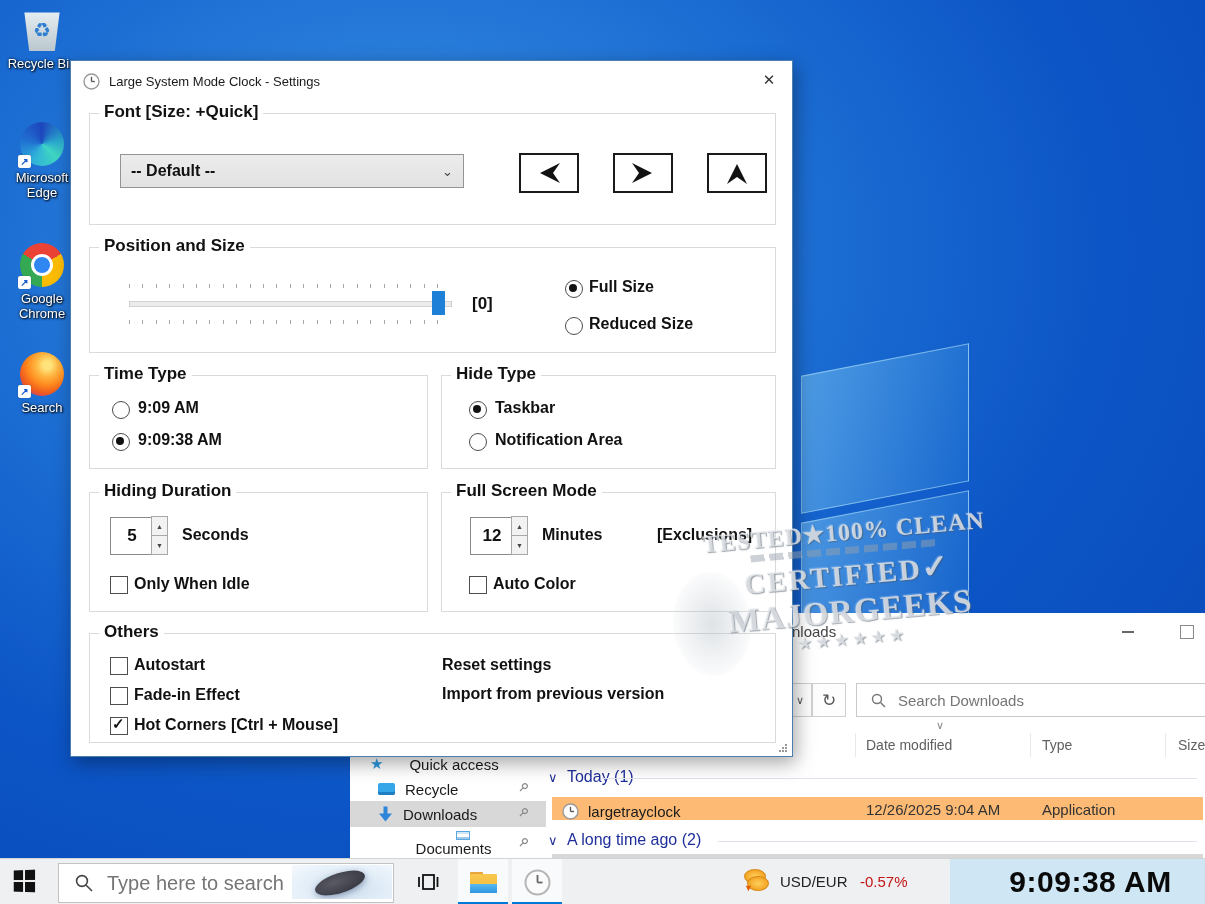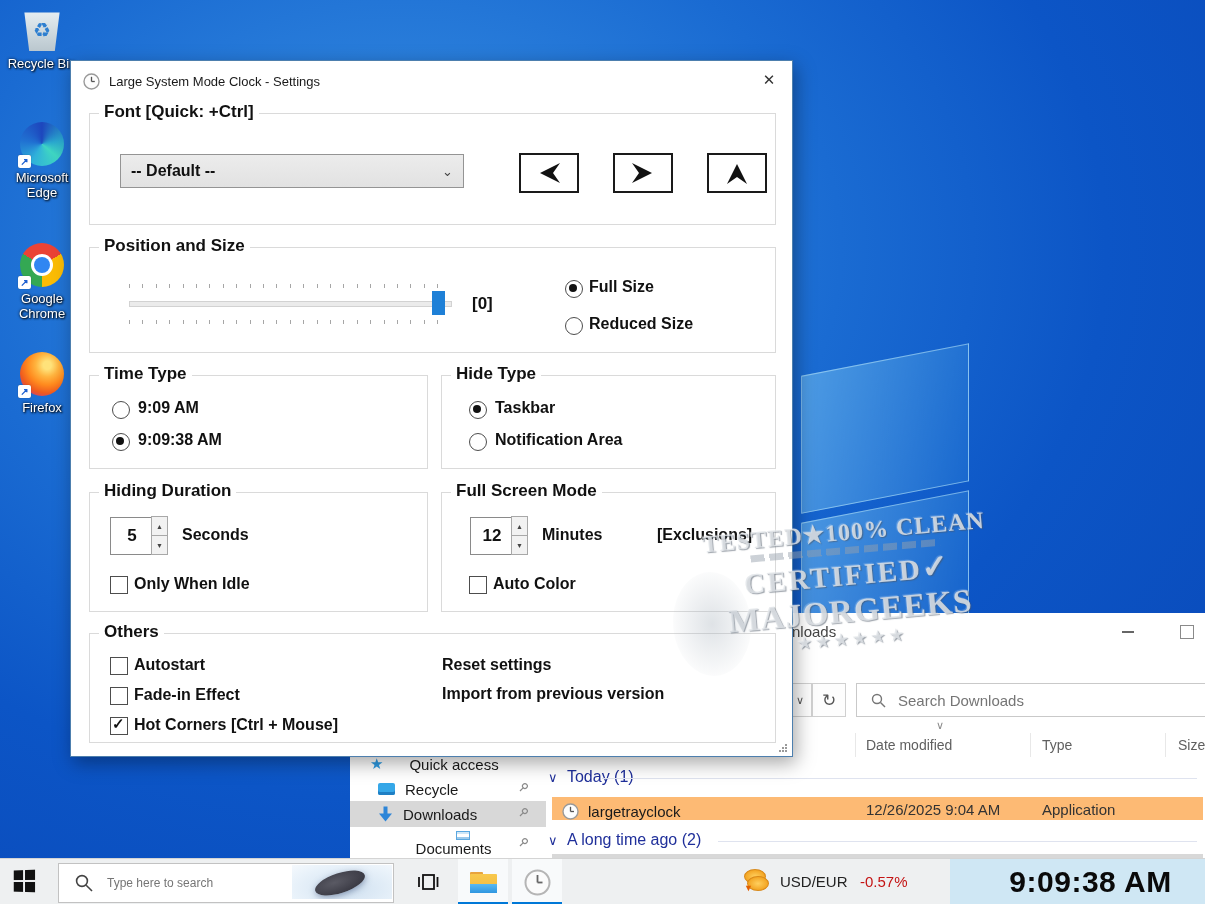--- a/index.html
+++ b/index.html
@@ -107,21 +107,21 @@
   .wm4{font-size:15px;letter-spacing:5px;white-space:nowrap;}
 
   
   .taskbar{position:absolute;left:0;top:858px;width:1205px;height:46px;background:#eef0f1;
     border-top:1px solid #d4d4d4;z-index:30;}
   .startbtn{position:absolute;left:13px;top:11px;width:26px;height:24px;display:grid;
     grid-template-columns:10px 10px;grid-template-rows:10px 10px;gap:2px;transform:perspective(70px) rotateY(-12deg);}
   .startbtn div{background:#111;}
   .tb-search{position:absolute;left:58px;top:4px;width:334px;height:38px;background:#fff;border:1px solid #c2c2c2;
     display:flex;align-items:center;}
-  .tb-search input{border:none;outline:none;flex:1;font-size:12px;color:#404040;font-family:"Liberation Sans",sans-serif;background:transparent;}
+  .tb-search input{border:none;outline:none;flex:1;font-size:20px;color:#404040;font-family:"Liberation Sans",sans-serif;background:transparent;}
   .bingpic{position:absolute;right:1px;top:1px;width:100px;height:34px;overflow:hidden;
     background:radial-gradient(ellipse at 55% 70%,#cfe0f0 0%,#e9f2fa 70%,#f5f9fd 100%);}
   .bingpic::before{content:'';position:absolute;left:22px;top:8px;width:52px;height:20px;border-radius:50%;
     background:radial-gradient(ellipse at 40% 40%,#5a5a64,#3c3c46 70%);transform:rotate(-18deg);box-shadow:0 2px 6px rgba(60,80,120,.5);}
   .tbbtn{position:absolute;top:0;height:46px;display:flex;align-items:center;justify-content:center;}
   .tbbtn.active{background:#f8fafb;box-shadow:inset 0 -3px 0 #0078d7;}
   .folder{position:relative;width:27px;height:21px;}
   .folder .back{position:absolute;left:0;top:0;width:13px;height:6px;background:#e8a33d;border-radius:1px;}
   .folder .body{position:absolute;left:0;top:2px;width:27px;height:19px;background:linear-gradient(#f8c84c,#f2b93f);border-radius:1px;}
   .folder .front{position:absolute;left:0;bottom:0;width:27px;height:9px;background:linear-gradient(#59b9f2,#2f96e0);}
@@ -165,21 +165,21 @@
         <div class="chrome-i"></div>
       <div class="shortcut"><span>↗</span></div>
       </div>
     <div class="lbl" style="width:72px;margin-left:6px;">Google Chrome</div>
   </div>
   <div class="dicon" style="left:0;top:352px;">
     <div class="img">
         <div class="firefox-i"></div>
       <div class="shortcut"><span>↗</span></div>
       </div>
-    <div class="lbl">Firefox</div>
+    <div class="lbl">Search</div>
   </div>
 
   <div class="explorer">
     <div class="ex-title">Downloads</div>
     <div class="ex-min" title=""></div>
     <div class="ex-max"></div>
 
     <div class="toolbox" style="left:438px;width:22px;">
       <span style="font-size:11px;">∨</span>
     </div>
@@ -271,21 +271,21 @@
       <svg width="17" height="17" viewBox="0 0 17 17">
         <circle cx="8.5" cy="8.5" r="7.5" fill="#fdfdfd" stroke="#9a9a9a" stroke-width="1.4"></circle>
         <line x1="8.5" y1="8.5" x2="8.5" y2="3.8" stroke="#555" stroke-width="1.3"></line>
         <line x1="8.5" y1="8.5" x2="11.8" y2="8.5" stroke="#555" stroke-width="1.3"></line>
       </svg>
       <span class="txt">Large System Mode Clock - Settings</span>
     </div>
     <div class="dlg-close"><span>✕</span></div>
 
     <div class="groupbox" style="left:18px;top:52px;width:685px;height:110px;">
-      <div class="legend">Font [Quick: +Ctrl]</div>
+      <div class="legend">Font [Size: +Quick]</div>
       <div class="combo" style="left:30px;top:40px;width:322px;height:32px;">
         <span>-- Default --</span>
         <span class="chev">⌄</span>
       </div>
       <div class="arrbtn" style="left:429px;top:39px;">
         <svg width="26" height="22" viewBox="0 0 26 22">
           <path d="M24 1 L4 11 L24 21 L17 11 Z" fill="#111"></path>
         </svg>
       </div>
       <div class="arrbtn" style="left:523px;top:39px;">

